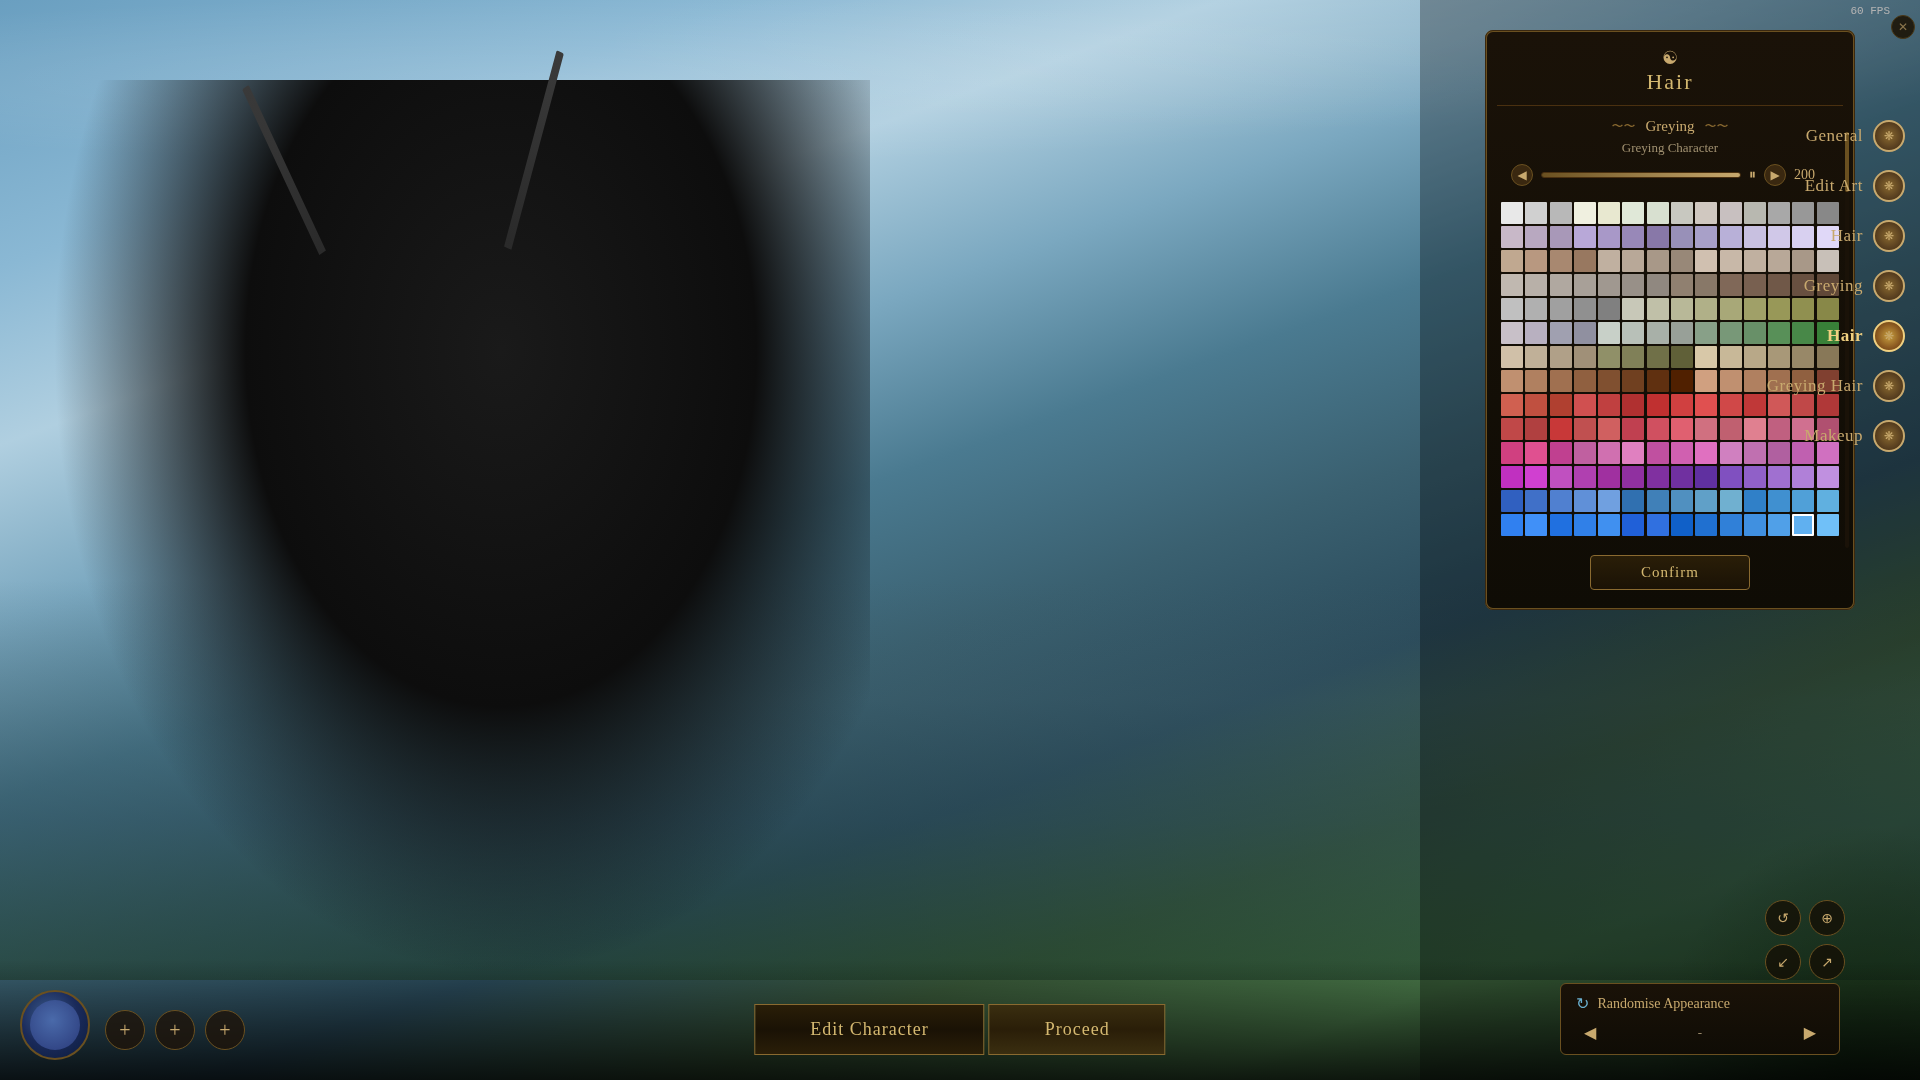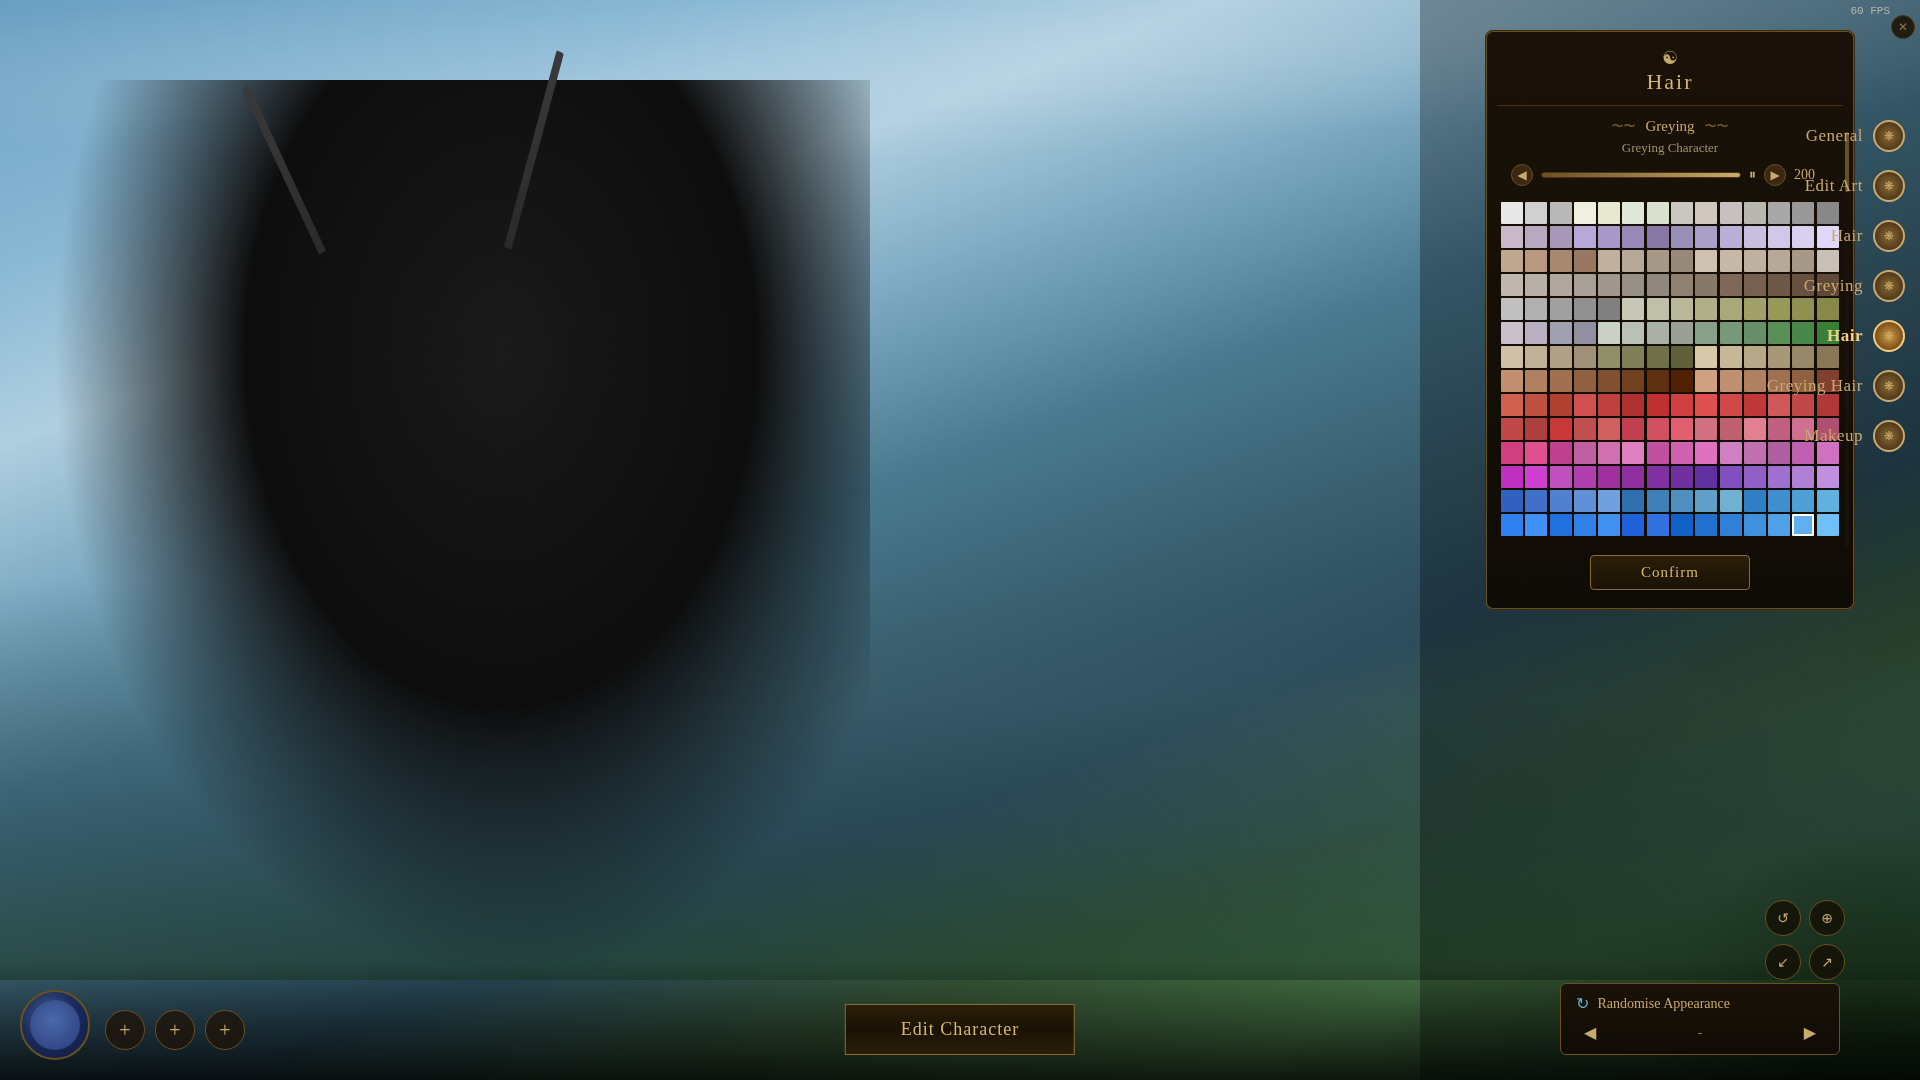--- a/index.html
+++ b/index.html
@@ -807,20 +807,21 @@
   <div id="char-avatar">
     <div class="avatar-inner"></div>
   </div>
 
   <div id="plus-btn-1" class="plus-btn">+</div>
   <div id="plus-btn-2" class="plus-btn">+</div>
   <div id="plus-btn-3" class="plus-btn">+</div>
 
   <div id="action-buttons">
     <button class="action-btn">Edit Character</button>
+    <button class="action-btn proceed">Proceed</button>
   </div>
 
   <div id="camera-controls">
     <div class="cam-row">
       <div class="cam-btn">↺</div>
       <div class="cam-btn">⊕</div>
     </div>
     <div class="cam-row">
       <div class="cam-btn">↙</div>
       <div class="cam-btn">↗</div>

